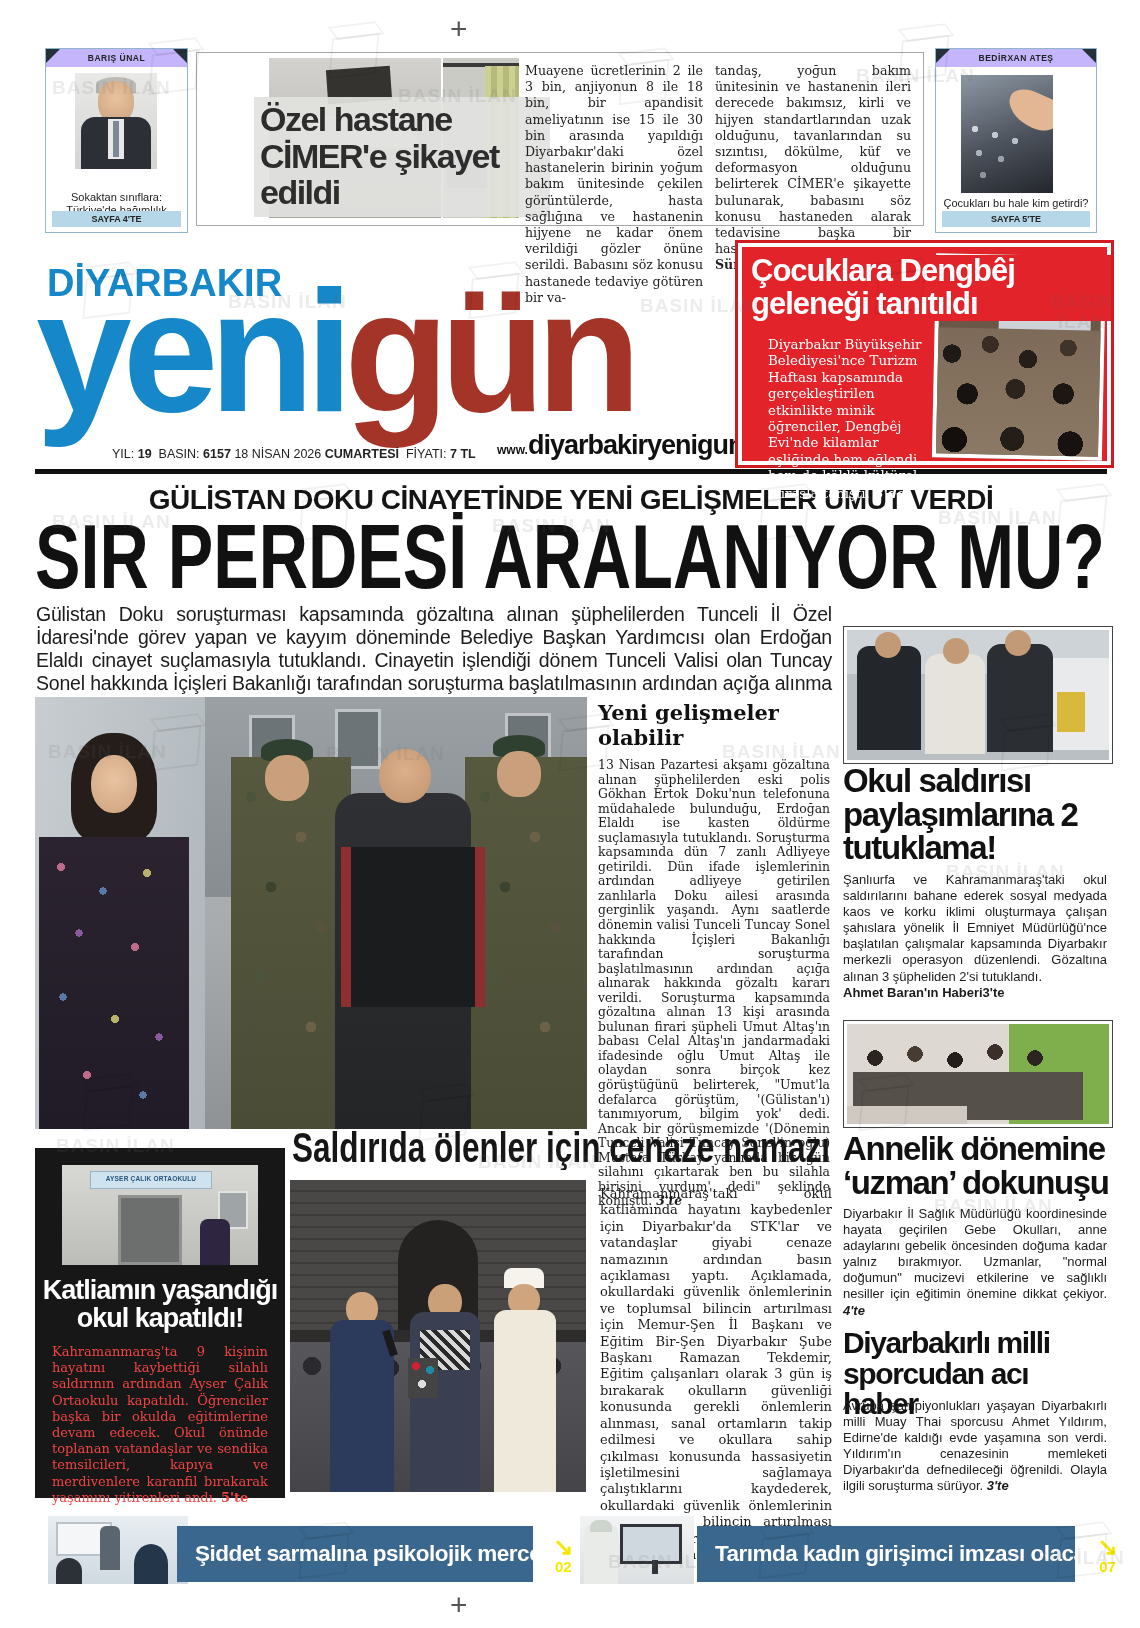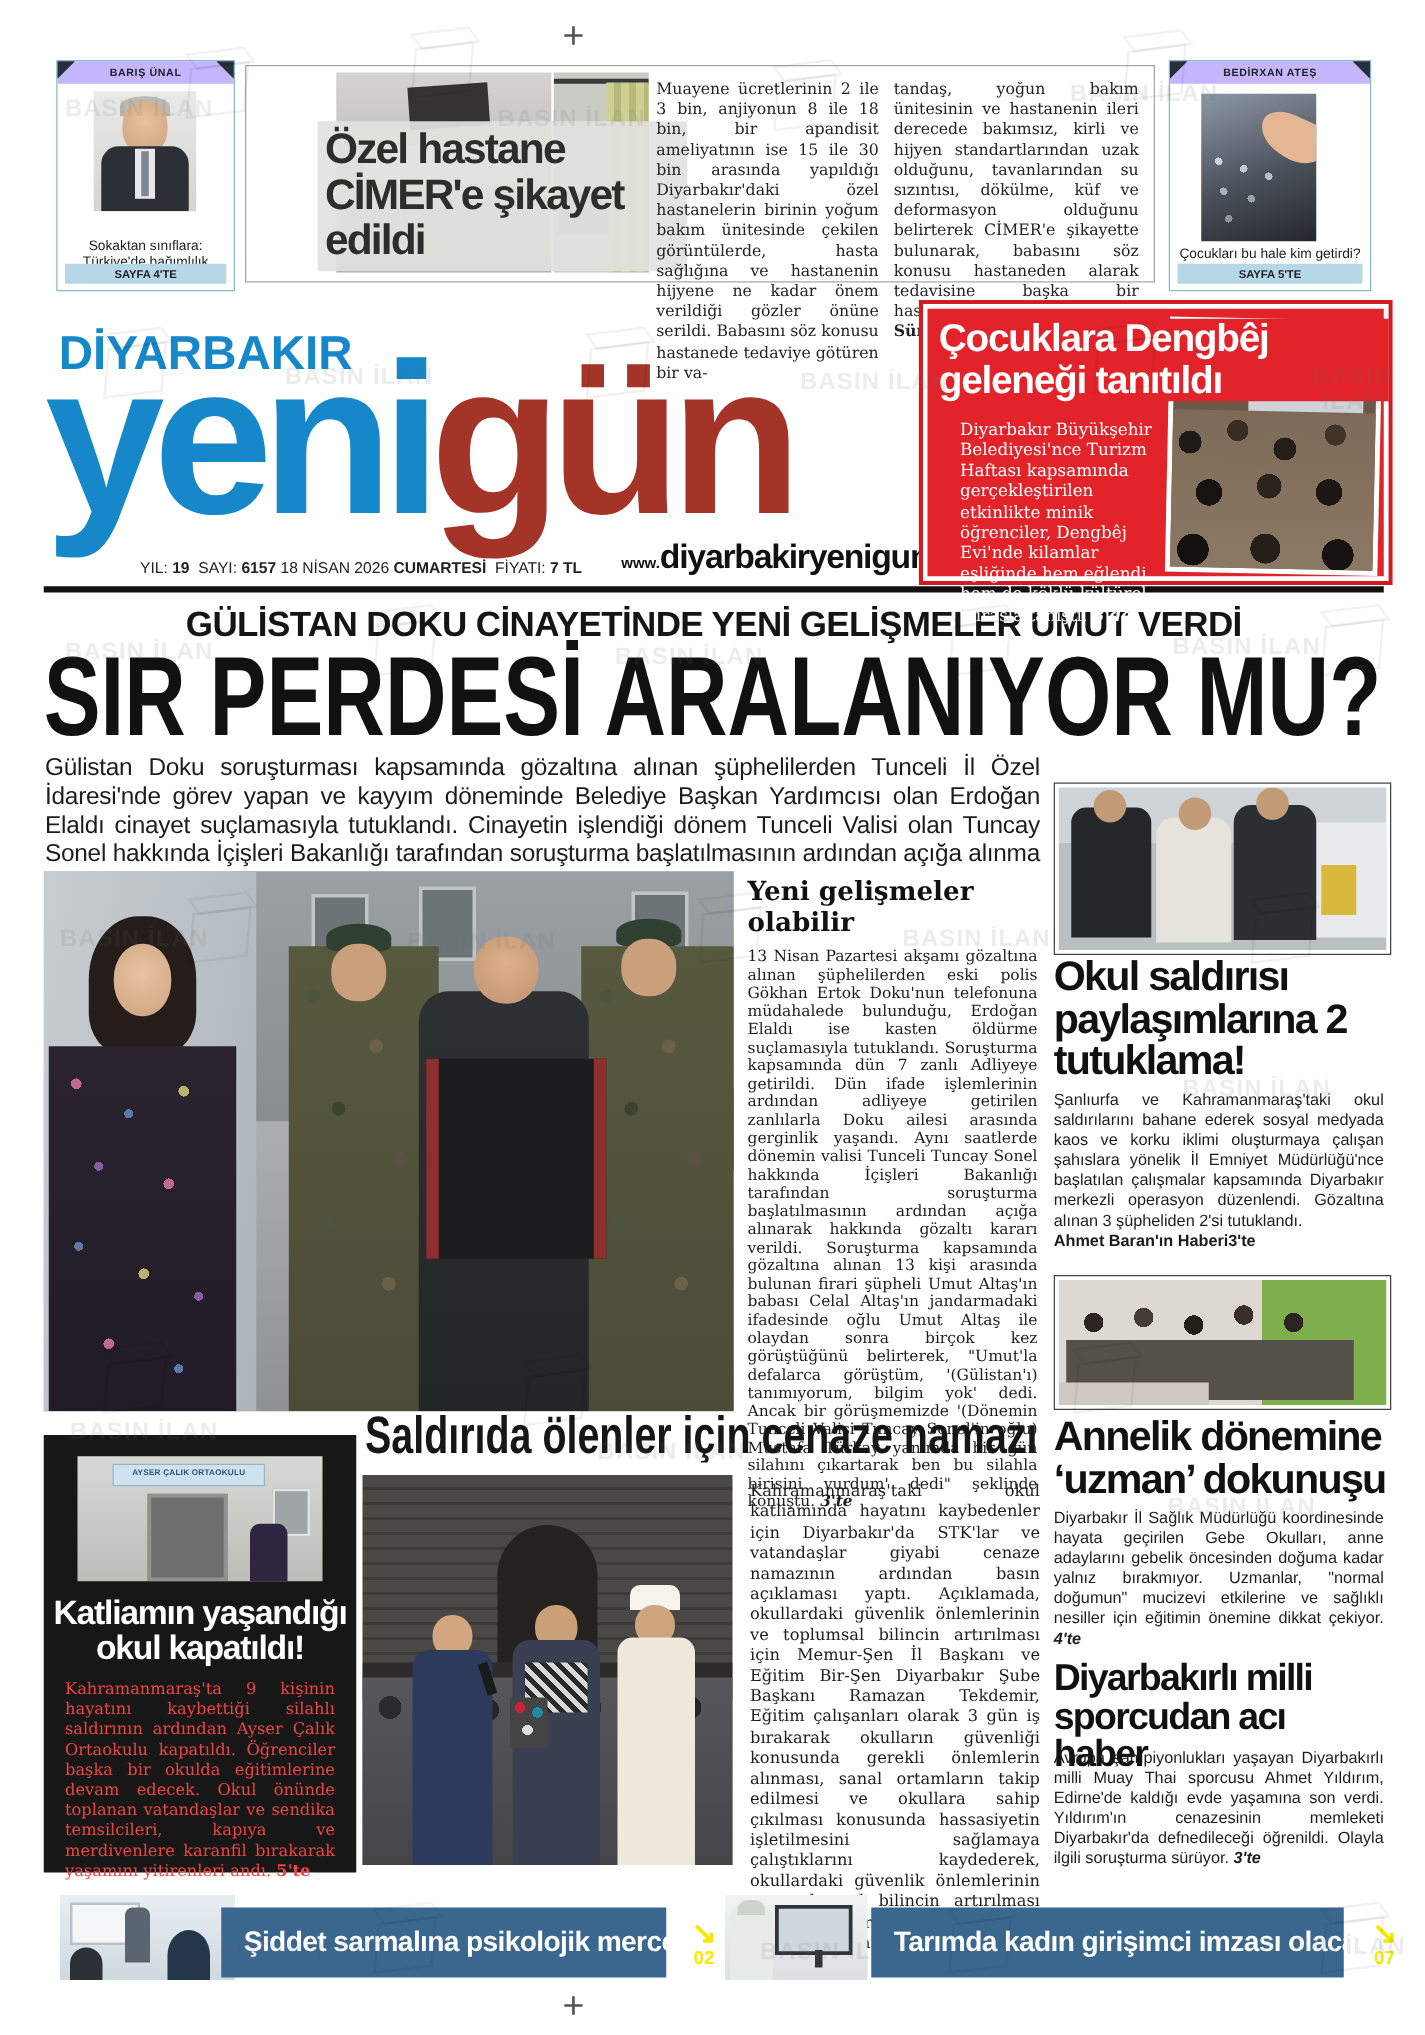--- a/index.html
+++ b/index.html
@@ -286,21 +286,21 @@
         <div class="hand"></div>
     </div>
     <div class="col-title" style="top:148px;">Çocukları bu hale kim getirdi?</div>
     <div class="col-foot">SAYFA 5'TE</div>
   </div>
 
   <div id="city">DİYARBAKIR</div>
   <div id="logo"><span class="p1">yeni</span><span class="p2">gün</span></div>
   <div id="issue-line">
     <span>YIL:</span> <b>19</b>&nbsp;
-    <span>SAYI:</span> <b>6157</b>
+    <span>BASIN:</span> <b>6157</b>
     <span>18 NİSAN 2026</span> <b>CUMARTESİ</b>&nbsp;
     <span>FİYATI:</span> <b>7 TL</b>
   </div>
   <div id="website"><span class="sm">www.</span><span class="lg">diyarbakiryenigun</span><span class="sm">.com</span></div>
 
   <div id="promo">
     <div id="promo-photo">
       <div class="stone"></div>
         <div class="men"></div>
         <div class="crowd"></div>

